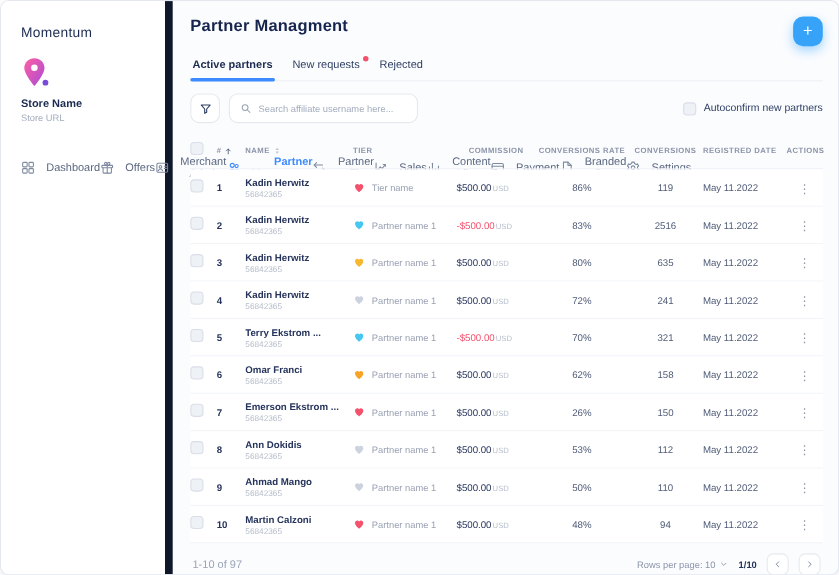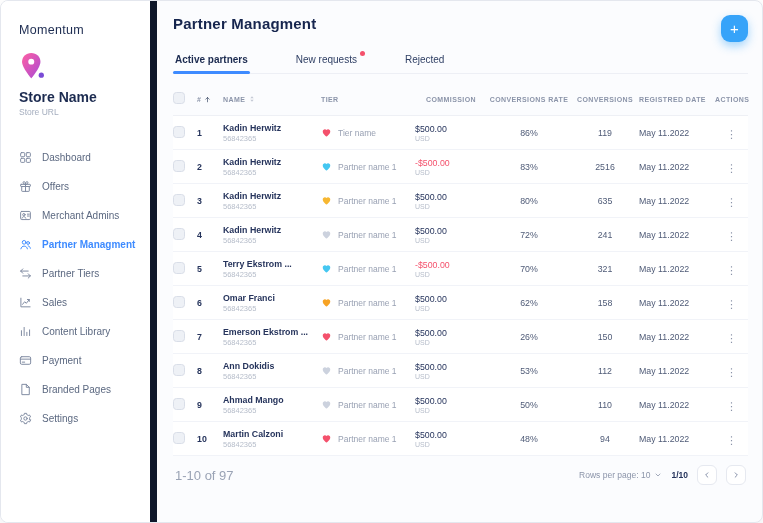--- a/index.html
+++ b/index.html
@@ -9,41 +9,41 @@
   .screen { width:763px; height:523px; display:flex; background:#fbfcfe;
             border:1px solid #e4e7ee; border-radius:8px; overflow:hidden;
             box-shadow:0 8px 24px rgba(20,30,60,.08); }
 
   
   .sidebar { width:156px; flex-shrink:0; background:#fff; border-right:7px solid #0f172a;
              padding:22px 8px 0 18px; }
   .logo { font-size:12.5px; color:#1c2b50; letter-spacing:.3px; }
   .pin { margin-top:14px; width:28px; height:30px; }
   .pin svg { width:28px; height:30px; display:block; }
-  .store-name { margin-top:8px; font-size:14px; font-weight:bold; color:#1c2b50; }
+  .store-name { margin-top:8px; font-size:10px; font-weight:bold; color:#1c2b50; }
   .store-url { margin-top:2px; font-size:8.5px; color:#a4adbe; }
-  .nav { margin-top:26px; display:flex; flex-direction:column;text-align:right; }
+  .nav { margin-top:26px; display:flex; flex-direction:row;text-align:right; }
   .nav-item { display:flex; align-items:center; gap:10px; height:29px;
               color:#5b6880; font-size:10px; cursor:pointer; }
   .nav-item .nav-icon { width:13px; height:13px; display:flex; color:#7e8aa0; }
   .nav-item .nav-icon svg { width:13px; height:13px; }
   .nav-item.active { color:var(--accent,#3e8bff); font-weight:bold; }
   .nav-item.active .nav-icon { color:var(--accent,#3e8bff); }
 
   
   .main { flex:1; min-width:0; display:flex; flex-direction:column;
           padding:14px 14px 8px 16px; overflow:hidden; }
   .main-header { display:flex; justify-content:space-between; align-items:flex-start; }
   .page-title { font-size:15px; font-weight:bold; color:#16254e; letter-spacing:.2px; }
   .add-btn { width:27px; height:27px; border:none; border-radius:9px;
              background:var(--add,#36a3f9); color:#fff; font-size:15px; line-height:1;
              display:flex; align-items:center; justify-content:center; cursor:pointer;
              box-shadow:0 4px 10px rgba(54,163,249,.45); }
 
-  .tabs { display:flex; gap:44px; margin-top:12px; border-bottom:1px solid #edeff5; }
+  .tabs { display:flex; gap:14px; margin-top:12px; border-bottom:1px solid #edeff5; }
   .tab { position:relative; padding:0 2px 8px; font-size:10px; color:#2e3e63; cursor:pointer; }
   .tab.active { color:#1c2b50; font-weight:bold; }
   .tab.active::after { content:''; position:absolute; left:0; right:0; bottom:-1px;
                        height:3px; border-radius:2px; background:var(--accent,#3e8bff); }
   .tab-dot { display:none; position:absolute; top:-3px; right:-6px; width:5px; height:5px;
              border-radius:50%; background:var(--negative,#f4516c); }
   .tab.has-dot .tab-dot { display:block; }
 
   .toolbar { display:flex; align-items:center; gap:8px; margin-top:11px; }
   .icon-btn { width:27px; height:27px; border:1px solid #e6e9f0; border-radius:8px;
@@ -77,32 +77,32 @@
   .trow { height:34px; background:#fff; border-bottom:1px solid #f1f3f8; cursor:default; }
   .c-num { font-size:8.8px; font-weight:bold; color:#26345c; }
   .c-name { display:flex; flex-direction:column; justify-content:center; gap:1px; min-width:0; padding-right:6px; }
   .name { font-size:8.8px; font-weight:bold; color:#26345c;
           white-space:nowrap; overflow:hidden; text-overflow:ellipsis; cursor:pointer; }
   .pid { font-size:7.5px; color:#b6bdca; }
   .c-tier { display:flex; align-items:center; gap:6px; min-width:0; }
   .heart { width:11px; height:11px; display:flex; flex-shrink:0; }
   .heart svg { width:11px; height:11px; }
   .tier-label { font-size:8.5px; color:#99a1b3; white-space:nowrap; overflow:hidden; text-overflow:ellipsis; }
-  .c-comm { display:flex; flex-direction:column; align-items:flex-start; gap:1px; }
+  .c-comm { display:flex; flex-direction:row; align-items:flex-end; gap:1px; }
   .comm-val { font-size:8.8px; color:#26345c; }
   .comm-val.neg { color:var(--negative,#f4516c); }
   .comm-cur { font-size:7px; color:#b6bdca; }
   .t-center { text-align:center; font-size:8.8px; color:#4f5b77; }
   .c-date { font-size:8.8px; color:#4f5b77; }
   .c-actions { text-align:center; }
   .kebab { font-size:11px; color:#8b94a9; cursor:pointer; padding:2px 6px; }
 
   
   .tfoot { display:flex; align-items:center; margin-top:9px; padding:0 2px; }
-  .range { font-size:13px; color:#9aa3b5; }
+  .range { font-size:10px; color:#9aa3b5; }
   .foot-right { margin-left:auto; display:flex; align-items:center; gap:9px; }
   .rpp { display:flex; align-items:center; gap:4px; font-size:8.5px; color:#8b94a9; cursor:pointer; }
   .rpp svg { width:8px; height:8px; color:#8b94a9; }
   .page-ind { font-size:8.5px; font-weight:bold; color:#26345c; }
   .pg-btn { width:20px; height:20px; border:1px solid #e6e9f0; border-radius:6px;
             background:#fff; display:flex; align-items:center; justify-content:center;
             cursor:pointer; color:#6a7694; }
   .pg-btn svg { width:8px; height:8px; }
 </style>
 </head>
@@ -251,20 +251,39 @@
         <div class="tab has-dot">
     <span class="tab-label">New requests</span>
     <span class="tab-dot"></span>
   </div>
         <div class="tab">
     <span class="tab-label">Rejected</span>
     
   </div>
       </div>
 
+    <div class="toolbar">
+      <button class="icon-btn">
+        <svg viewBox="0 0 24 24" fill="none" stroke="currentColor" stroke-width="2" stroke-linecap="round" stroke-linejoin="round">
+            <path d="M4 5h16l-6.2 7.2V18l-3.6 2v-7.8z"></path>
+          </svg>
+      </button>
+      <div class="search-box">
+        <svg viewBox="0 0 24 24" fill="none" stroke="currentColor" stroke-width="2" stroke-linecap="round">
+            <circle cx="10.5" cy="10.5" r="5.8"></circle>
+            <path d="M14.8 14.8 20 20"></path>
+          </svg>
+        <input placeholder="Search affiliate username here..." style="">
+      </div>
+      <div class="toolbar-spacer"></div>
+      <label class="autoconfirm">
+        <span class="checkbox"></span>
+        <span>Autoconfirm new partners</span>
+      </label>
+    </div>
 
     <div class="tgrid thead">
       <span><span class="checkbox"></span></span>
       <span class="th">
         <span>#</span>
         <svg class="sort-up" viewBox="0 0 24 24" fill="none" stroke="currentColor" stroke-width="2.4" stroke-linecap="round" stroke-linejoin="round">
             <path d="M12 20V5"></path>
             <path d="M6 11l6-6 6 6"></path>
           </svg>
       </span>

